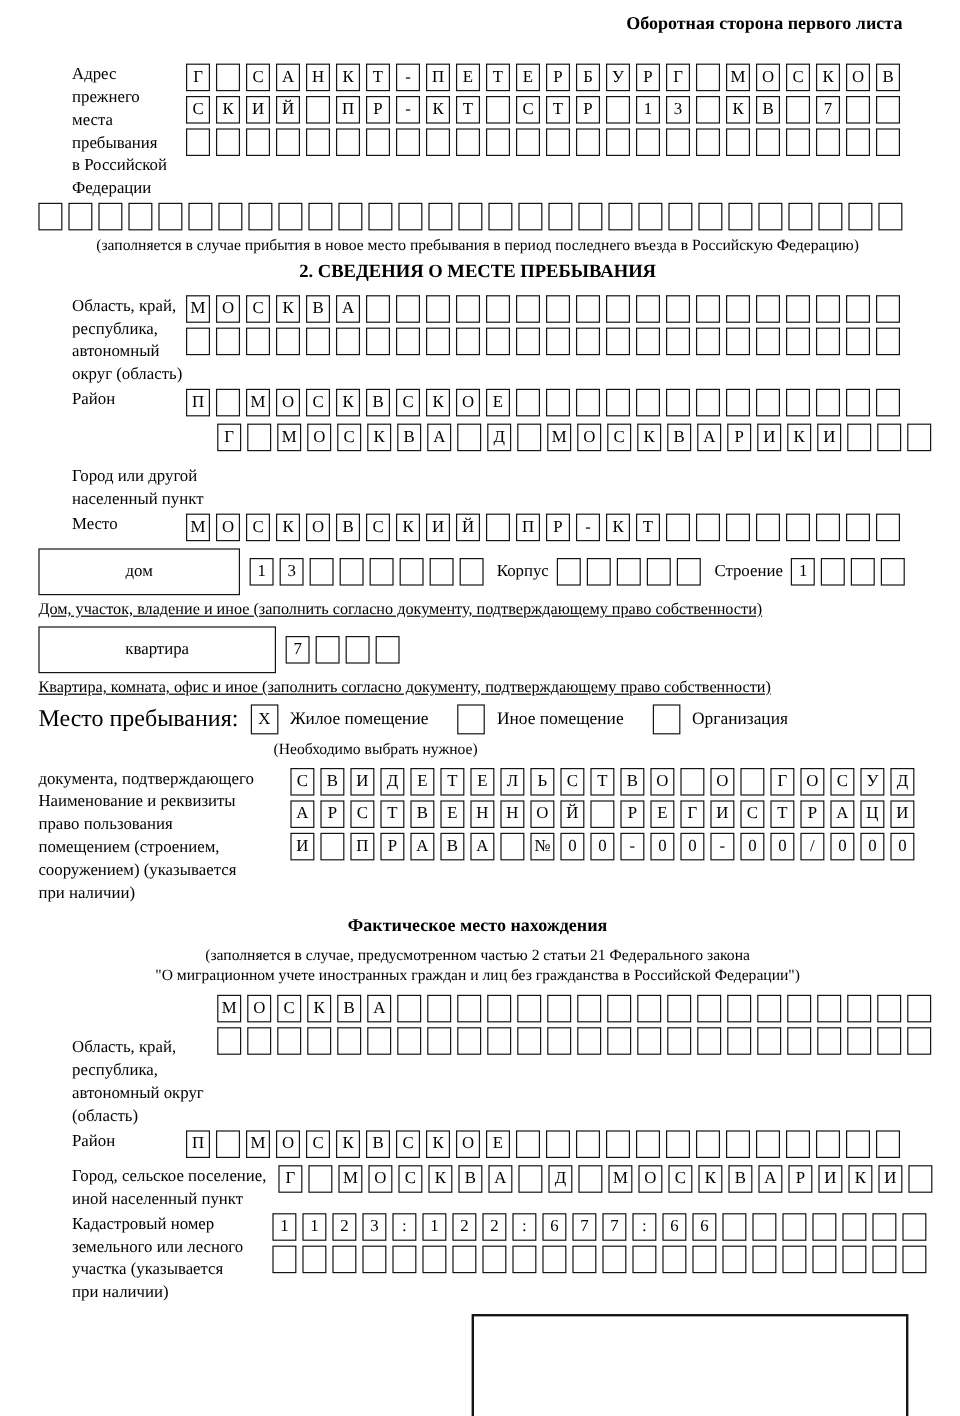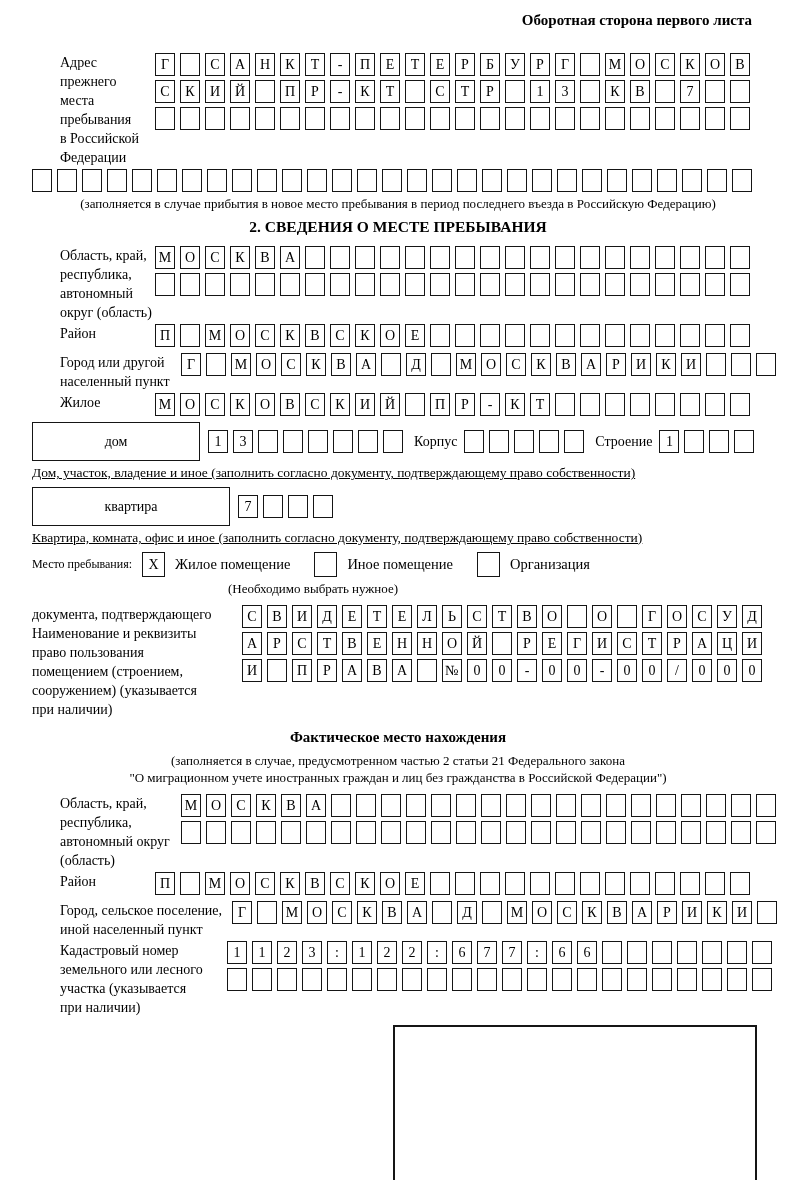--- a/index.html
+++ b/index.html
@@ -1,35 +1,35 @@
 <!DOCTYPE html>
 <html><head>
 <meta charset="utf-8">
 <style>
   html,body{margin:0;padding:0;background:#fff;}
   body{width:800px;height:1180px;font-family:"Liberation Serif",serif;color:#000;overflow:hidden;}
   .page{padding:12px 36px 0 32px;box-sizing:border-box;}
   .corner{ text-align:right;font-size:15px;padding-right:12px;margin-bottom:24px;font-weight:bold;}
   .block{display:flex;align-items:flex-start;margin-bottom:2px;}
   .lblcol{width:123px;flex:none;box-sizing:border-box;padding-left:28px;font-size:14px;line-height:19px;}
-  .lblcol.w149{width:149px;} .lblcol.w195{width:195px;} .lblcol.w200{width:200px;} .lblcol.w210{width:210px;}
+  .lblcol.w149{width:149px;margin-top:35px;} .lblcol.w195{width:195px;} .lblcol.w200{width:200px;} .lblcol.w210{width:210px;}
   .rowscol{flex:1;min-width:0;}
   .cellrow{display:flex;margin-bottom:4px;}
   .cell{width:20px;height:23px;border:1.6px solid #151515;box-sizing:border-box;margin-right:5px;
         display:inline-flex;align-items:center;justify-content:center;font-size:14px;flex:none;background:#fff;}
   .note{font-size:13px;text-align:center;margin:4px 0 2px 0;}
   .h2{font-size:15.5px;font-weight:bold;text-align:center;margin:6px 0 10px 0;}
   .caption{font-size:13.5px;margin:1px 0 6px 0;text-decoration:underline;}
   .widebox{border:1.6px solid #151515;height:39px;box-sizing:border-box;display:flex;align-items:center;
            justify-content:center;font-size:14px;flex:none;background:#fff;}
   .inline-lbl{font-size:14px;margin:0 7px 0 6px;white-space:nowrap;align-self:center;}
   .hrow{display:flex;align-items:center;margin-bottom:4px;}
   .chk{width:23px;height:25px;border:1.6px solid #151515;box-sizing:border-box;display:inline-flex;
        align-items:center;justify-content:center;font-size:14px;flex:none;margin:0 10px;background:#fff;}
-  .stay-label{font-size:12px;white-space:nowrap;}
+  .stay-label{font-size:20px;white-space:nowrap;}
   .opt-label{font-size:14.5px;white-space:nowrap;margin-right:14px;}
   .stay-note{font-size:13px;margin:0 0 8px 196px;}
   .center-title{font-size:15px;font-weight:bold;text-align:center;margin:10px 0 6px 0;}
   .small-note{font-size:13px;text-align:center;line-height:17px;}
   .stamp-wrap{margin-left:361px;width:368px;text-align:center;margin-top:8px;}
   .stamp-box{width:364px;height:174px;border:2px solid #151515;box-sizing:border-box;background:#fff;}
   .stamp-cap{font-size:13.5px;line-height:17.5px;margin-top:5px;} .mb8{margin-bottom:8px;}
 </style>
 </head>
 <body>
@@ -285,21 +285,21 @@
           <span class="cell">К</span>
           <span class="cell">И</span>
           <span class="cell"></span>
           <span class="cell"></span>
           <span class="cell"></span>
         </div>
     </div>
   </div>
 
   <div class="block">
-    <div class="lblcol">Жилое</div>
+    <div class="lblcol">Место</div>
     <div class="rowscol">
       <div class="cellrow">
           <span class="cell">М</span>
           <span class="cell">О</span>
           <span class="cell">С</span>
           <span class="cell">К</span>
           <span class="cell">О</span>
           <span class="cell">В</span>
           <span class="cell">С</span>
           <span class="cell">К</span>

